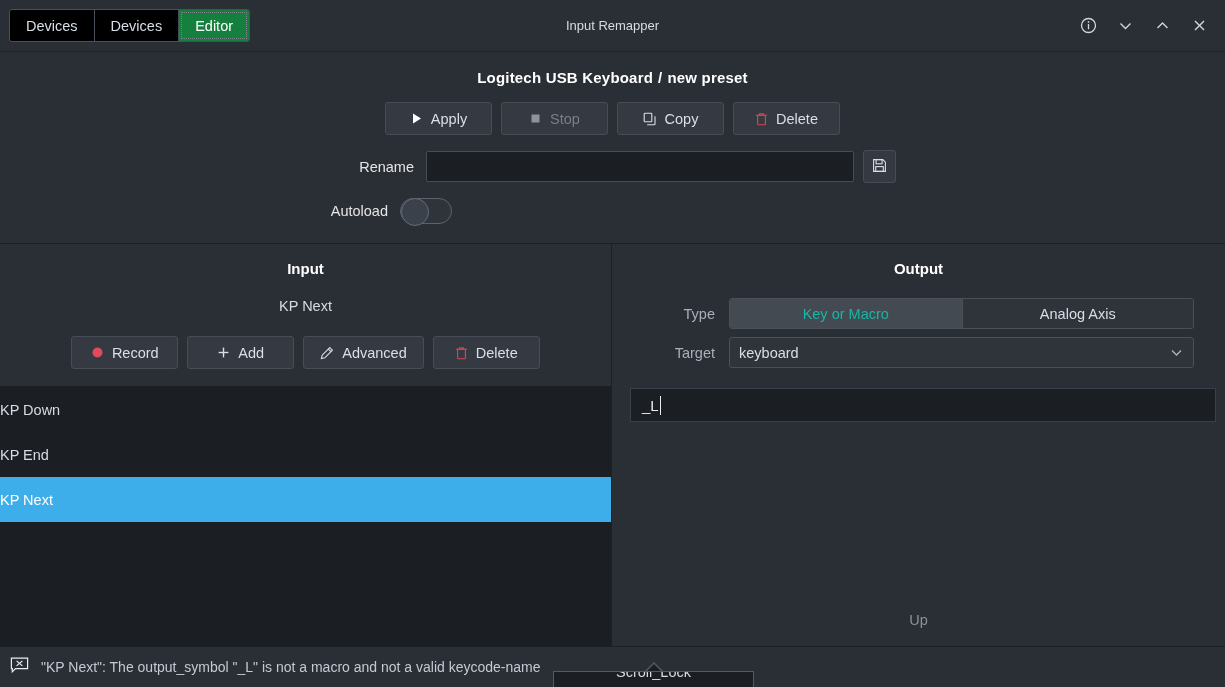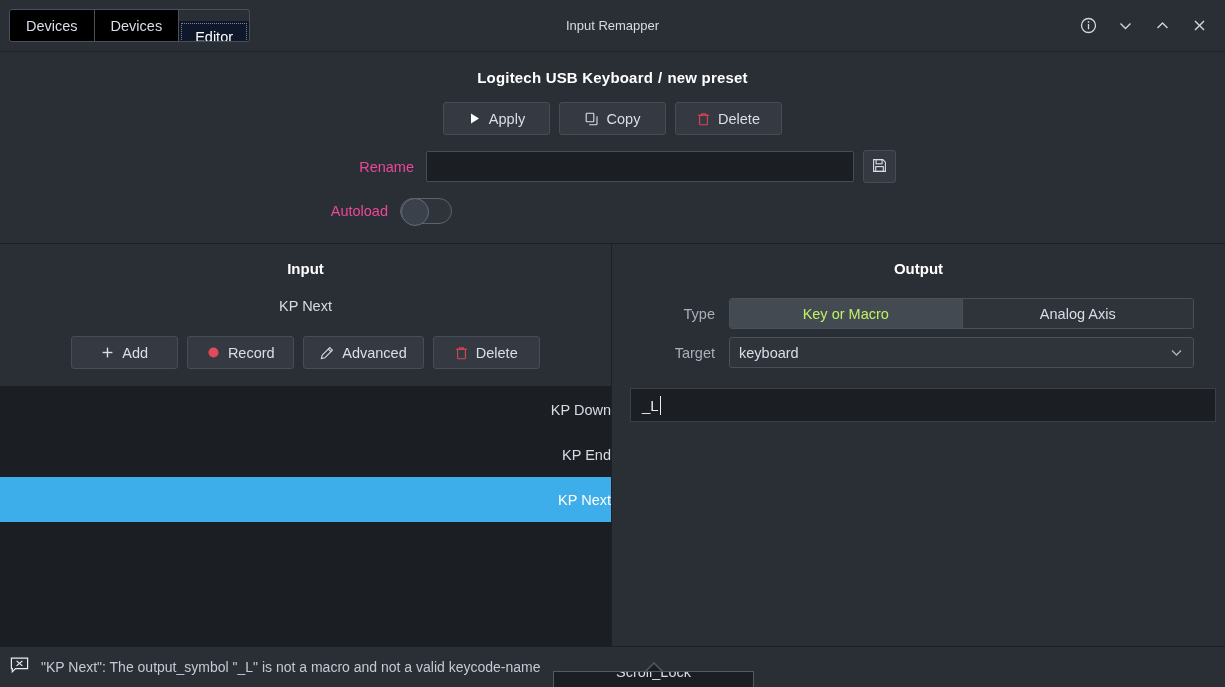--- a/index.html
+++ b/index.html
@@ -51,25 +51,24 @@
     justify-content: center;
     font-size: 14.5px;
     color: #d8dee8;
     background: #000000;
     border-right: 1px solid #4a505a;
     cursor: pointer;
     white-space: nowrap;
   }
   .tab:last-child { border-right: none; }
   .tab.active {
-    background: #0f172a;
+    background: #15803d;
     color: #ffffff;
     outline: 1px dotted #7d838d;
     outline-offset: -3px;
-    margin-top: 11px;
   }
 
   .window-title {
     position: absolute;
     left: 0; right: 0;
     text-align: center;
     font-size: 13px;
     color: #d6dce5;
     pointer-events: none;
   }
@@ -138,21 +137,21 @@
   .form-row {
     display: flex;
     align-items: center;
     justify-content: center;
     margin-top: 15px;
   }
   .form-label {
     width: 97px;
     text-align: right;
     padding-right: 12px;
-    color: #ec4899;
+    color: #e5e5e5;
     font-size: 14.5px;
   }
   .rename-input {
     width: 428px;
     height: 31px;
     background: #1b1e23;
     border: 1px solid #474d57;
     border-radius: 2px;
     color: #d3dae3;
     padding: 0 8px;
@@ -226,21 +225,21 @@
   }
 
   .mapping-list {
     background: #1b1e23;
     flex: 1 1 auto;
   }
   .mapping-item {
     height: 45px;
     display: flex;
     align-items: center;
-    justify-content: flex-end;
+    justify-content: flex-start;
     font-size: 14.5px;
     color: #d6dce5;
     cursor: pointer;
   }
   .mapping-item.selected {
     background: #3daee9;
     color: #ffffff;
   }
 
   
@@ -269,21 +268,21 @@
     display: flex;
     align-items: center;
     justify-content: center;
     font-size: 14.5px;
     background: #2f343b;
     color: #d8dee8;
     cursor: pointer;
   }
   .seg-btn.active {
     background: #444a52;
-    color: #bef264;
+    color: #14b8a6;
   }
   .seg-btn + .seg-btn { border-left: 1px solid #4a505a; }
 
   .combo {
     width: 465px;
     height: 31px;
     background: #2f343b;
     border: 1px solid #4a505a;
     border-radius: 3px;
     display: flex;
@@ -443,20 +442,28 @@
     </div>
 
     <div class="btn-row">
       <div class="btn">
         <span class="gl">
           <svg width="13" height="13" viewBox="0 0 13 13">
               <polygon points="3,1.5 11,6.5 3,11.5" fill="#ffffff"></polygon>
             </svg>
         </span>
         <span>Apply</span>
+      </div>
+      <div class="btn disabled">
+        <span class="gl">
+          <svg width="13" height="13" viewBox="0 0 13 13">
+              <rect x="2.5" y="2.5" width="8" height="8" fill="#8d949e"></rect>
+            </svg>
+        </span>
+        <span>Stop</span>
       </div>
       <div class="btn">
         <span class="gl">
           <svg width="14" height="14" viewBox="0 0 14 14" fill="none" stroke="#d9dfe8" stroke-width="1.1">
             <rect x="1.2" y="1.2" width="7.6" height="8.6" rx="0.8"></rect>
             <path d="M4.2 12.8 h7 a0.8 0.8 0 0 0 0.8 -0.8 V4.2"></path>
           </svg>
         </span>
         <span>Copy</span>
       </div>
@@ -495,34 +502,34 @@
 
   <div class="main">
 
     <div class="pane left">
       <div class="input-top">
         <div class="pane-title">Input</div>
         <div class="input-name">KP Next</div>
         <div class="btn-row">
           <div class="btn">
             <span class="gl">
+              <svg width="13" height="13" viewBox="0 0 13 13">
+                  <circle cx="6.5" cy="6.5" r="5" fill="#e04a5a"></circle>
+                </svg>
+            </span>
+            <span>Record</span>
+          </div>
+          <div class="btn">
+            <span class="gl">
               <svg width="13" height="13" viewBox="0 0 13 13" stroke="#d9dfe8" stroke-width="1.4">
                 <line x1="6.5" y1="1.6" x2="6.5" y2="11.4"></line>
                 <line x1="1.6" y1="6.5" x2="11.4" y2="6.5"></line>
               </svg>
             </span>
             <span>Add</span>
-          </div>
-          <div class="btn">
-            <span class="gl">
-              <svg width="13" height="13" viewBox="0 0 13 13">
-                  <circle cx="6.5" cy="6.5" r="5" fill="#e04a5a"></circle>
-                </svg>
-            </span>
-            <span>Record</span>
           </div>
           <div class="btn">
             <span class="gl">
               <svg width="14" height="14" viewBox="0 0 14 14" fill="none" stroke="#d9dfe8" stroke-width="1.1">
                 <path d="M9.8 1.6 l2.6 2.6 l-7.6 7.6 l-3.4 0.8 l0.8 -3.4 z"></path>
                 <line x1="8.3" y1="3.1" x2="10.9" y2="5.7"></line>
               </svg>
             </span>
             <span>Advanced</span>
           </div>
@@ -577,20 +584,21 @@
             </svg>
           </span>
         </div>
       </div>
 
       <div class="code-editor">
         <span>_L</span>
           <span class="caret"></span>
       </div>
 
+      <div class="release-label">Up</div>
     </div>
 
     <div class="ac-wrap">
       <div class="ac-arrow"></div>
       <div class="ac-arrow-in"></div>
       <div class="ac-list">
         <div class="ac-item ac-first">
           <span>Scroll_Lock</span>
         </div>
 

